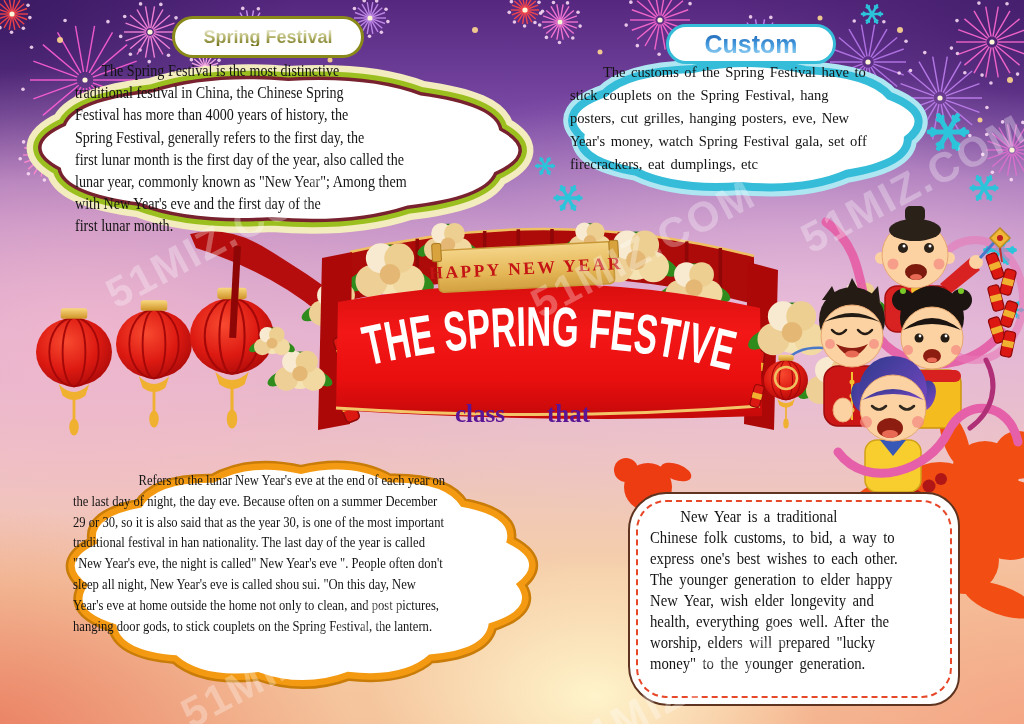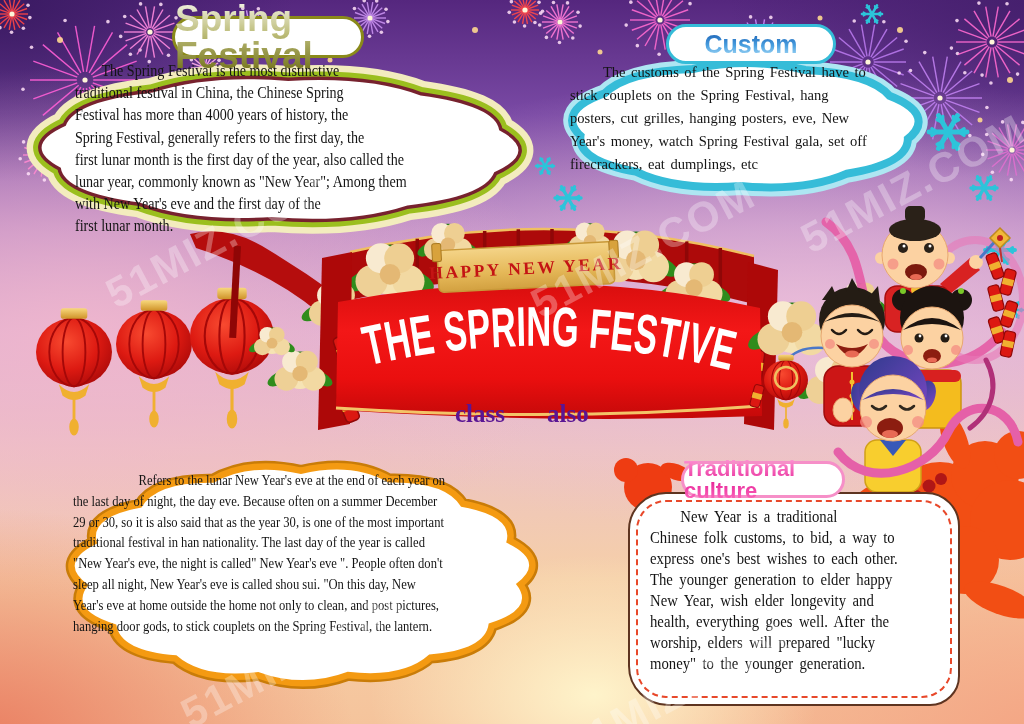--- a/index.html
+++ b/index.html
@@ -24,21 +24,21 @@
   .sec-trad{left:628px;top:492px;width:332px;height:214px;}
   .trad-box{position:absolute;inset:0;background:#fff;border:2.5px solid #5e3420;border-radius:38px 34px 30px 40px;}
   .trad-dash{position:absolute;inset:6px;border:2.5px dashed var(--trad_dash,#e8482a);border-radius:30px;}
   .pill{position:absolute;background:#fff;border-radius:999px;display:flex;align-items:center;justify-content:center;
         font-family:"Liberation Sans",sans-serif;font-weight:bold;z-index:5;}
   .pill-spring{left:157px;top:-30px;width:186px;height:36px;border:3px solid #8a8a1a;}
   .pill-custom{left:118px;top:-16px;width:164px;height:34px;border:3px solid var(--custom_border,#35bcd8);}
   .pill-nye{left:117px;top:-22px;width:276px;height:38px;border:3.5px solid var(--nye_border,#f49a12);}
   .pill-trad{left:53px;top:-31px;width:158px;height:31px;border:3px solid var(--trad_border,#f68fc8);}
   .grad-text{background-clip:text;-webkit-background-clip:text;color:transparent;line-height:1;}
-  .t-spring{font-size:37px;background-image:linear-gradient(180deg,#f6f6ea 0%,#bdbd7a 45%,#6e6e14 100%);}
+  .t-spring{font-size:18px;background-image:linear-gradient(180deg,#f6f6ea 0%,#bdbd7a 45%,#6e6e14 100%);}
   .t-custom{font-size:25px;background-image:linear-gradient(180deg,#1a5fb4 0%,#4aa0e0 55%,#aadcf8 100%);text-align:center;}
   .t-nye{font-size:28px;background-image:linear-gradient(180deg,#fad4a4 0%,#ef9d3c 55%,#d86d10 100%);}
   .t-trad{font-size:22px;background-image:linear-gradient(180deg,#ff9ad6 0%,#e8289a 55%,#ff70c0 100%);}
   .body-text{position:absolute;white-space:pre-line;color:#141414;transform-origin:left top;}
   .bt-spring{left:60px;top:14px;width:500px;font-size:16px;line-height:22.2px;text-indent:30px;transform:scaleX(.88);}
   .bt-custom{left:22px;top:20px;width:372px;font-size:15.5px;line-height:23px;text-indent:35px;word-spacing:2px;transform:scaleX(.94);}
   .bt-nye{left:18px;top:22px;width:580px;font-size:15px;line-height:20.8px;text-indent:78px;transform:scaleX(.84);}
   .bt-trad{left:22px;top:14px;width:310px;font-size:16px;line-height:21px;text-indent:33px;word-spacing:3px;transform:scaleX(.92);}
   .classname{position:absolute;font-family:"Liberation Serif",serif;font-weight:bold;font-size:25px;color:var(--class_name_color,#5a1694);z-index:8;}
   .cls{left:455px;top:400px;text-align:right;} .nm{left:547px;top:400px;}
@@ -945,35 +945,32 @@
 "New Year's eve, the night is called" New Year's eve ". People often don't
 sleep all night, New Year's eve is called shou sui. "On this day, New
 Year's eve at home outside the home not only to clean, and post pictures,
 hanging door gods, to stick couplets on the Spring Festival, the lantern.</div>
   </section>
 
   <section class="sec sec-trad">
     <div class="trad-box">
       <div class="trad-dash"></div>
     </div>
-    <div class="pill pill-trad">
-      <span class="grad-text t-trad">Traditional culture</span>
-    </div>
     <div class="body-text bt-trad">New Year is a traditional
 Chinese folk customs, to bid, a way to
 express one's best wishes to each other.
 The younger generation to elder happy
 New Year, wish elder longevity and
 health, everything goes well. After the
 worship, elders will prepared "lucky
 money" to the younger generation.</div>
   </section>
 
   <div class="classname cls">class</div>
-  <div class="classname nm">also</div>
+  <div class="classname nm">that</div>
 
   <div class="wm" style="left:95px;top:215px;">51MIZ.COM</div>
   <div class="wm" style="left:520px;top:225px;">51MIZ.COM</div>
   <div class="wm" style="left:170px;top:635px;">51MIZ.COM</div>
   <div class="wm" style="left:555px;top:668px;">51MIZ.COM</div>
   <div class="wm" style="left:790px;top:160px;">51MIZ.COM</div>
 
 </div>
 
 </body></html>

